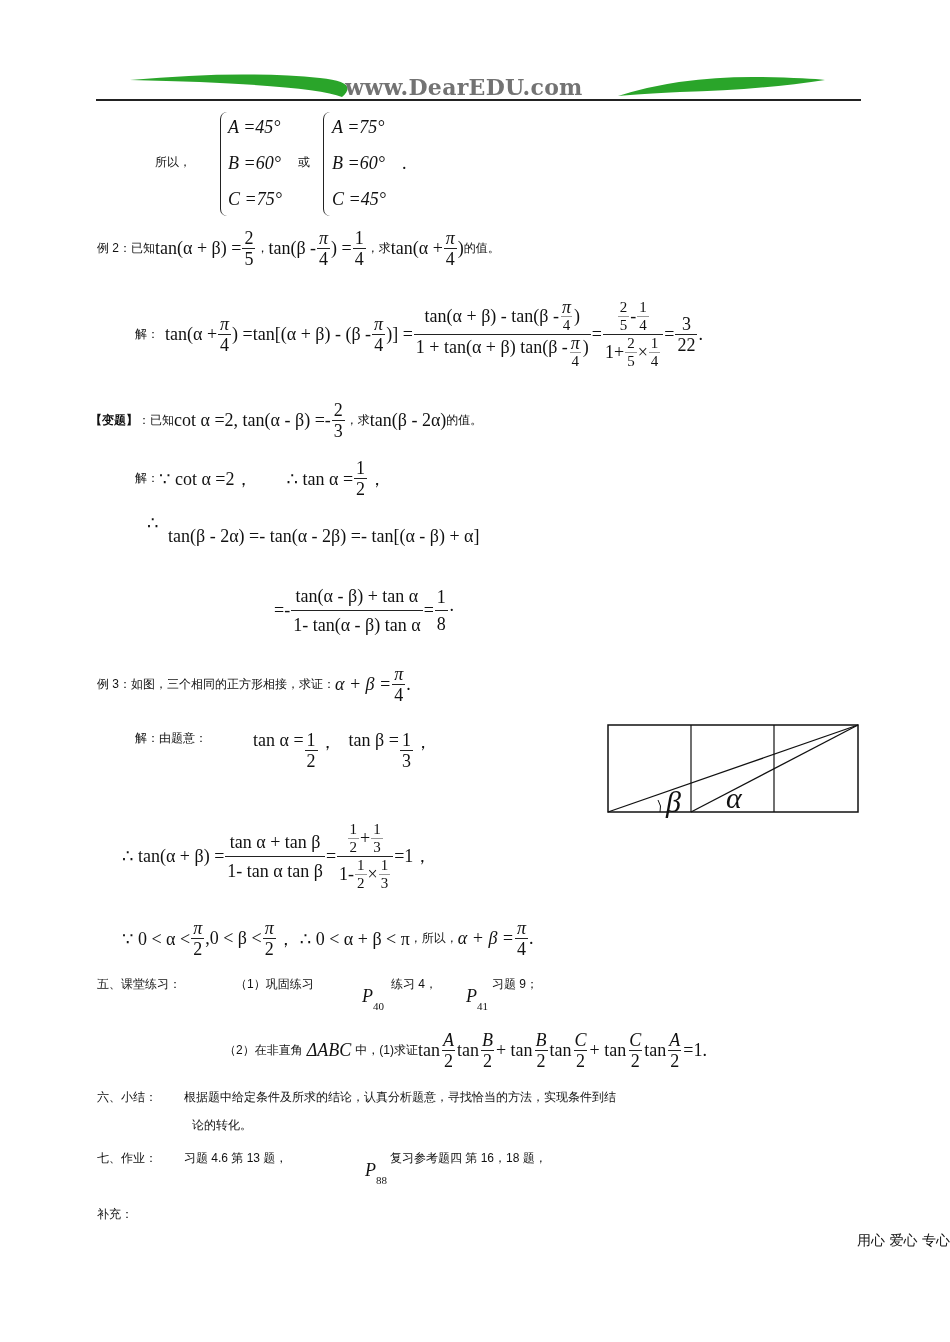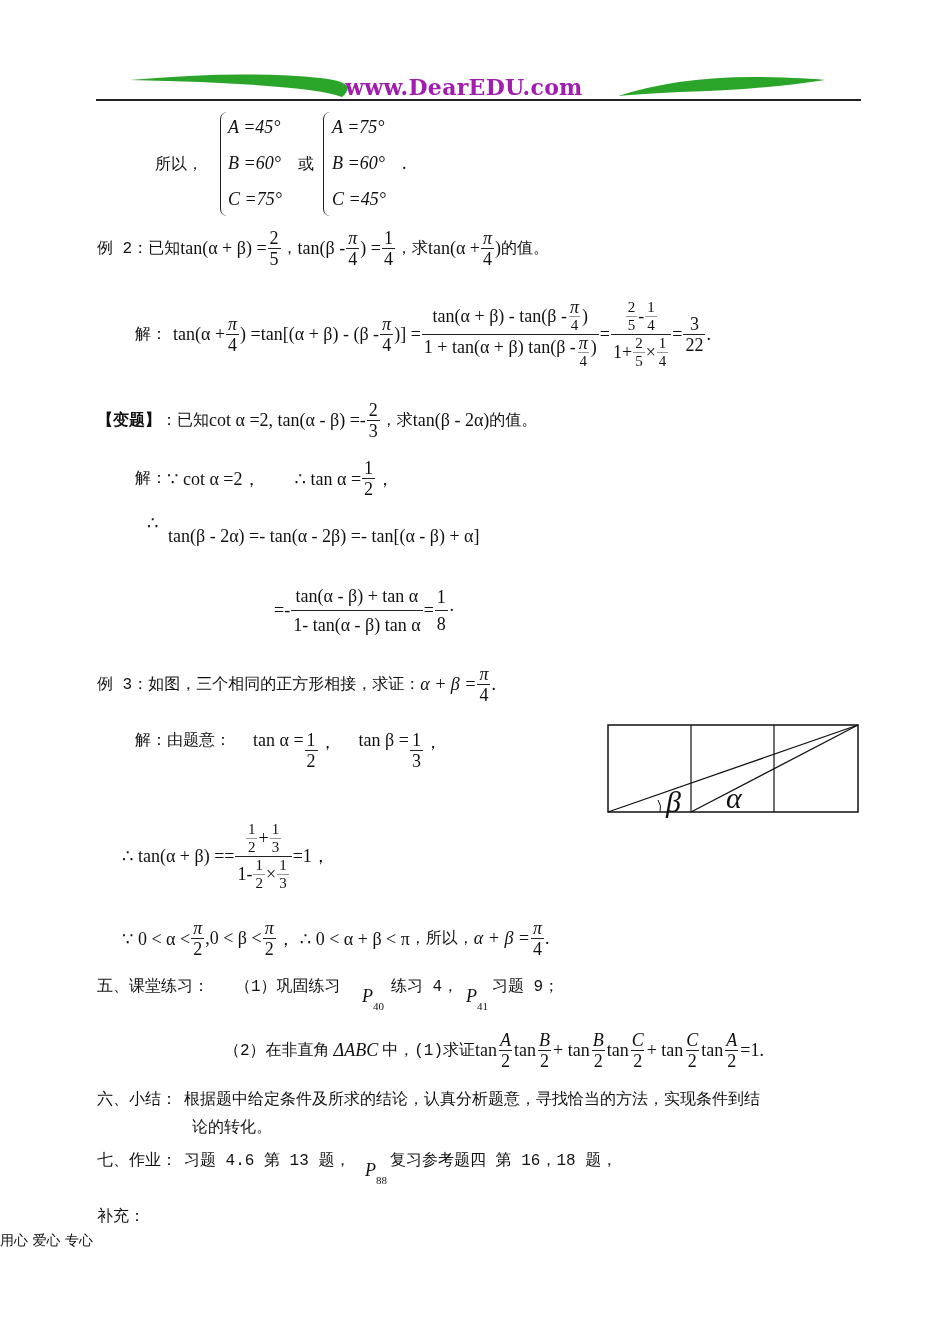--- a/index.html
+++ b/index.html
@@ -1,33 +1,33 @@
 <!DOCTYPE html>
 <html><head>
 <meta charset="utf-8">
 <style>
   html, body { margin:0; padding:0; background:#ffffff; }
   body { width:950px; height:1342px; position:relative; overflow:hidden;
          font-family:"DejaVu Serif", serif; color:#111; }
   .abs { position:absolute; white-space:nowrap; }
-  .cn { font-family:Liberation Mono, monospace; font-size:16px;text-align:center; }
+  .cn { font-family:Liberation Sans, sans-serif; font-size:12px;text-align:center; }
   .m { font-family:"Liberation Serif", serif; font-size:18px; }
   .mi { font-family:"Liberation Serif", serif; font-style:italic; font-size:18px; }
   .frac { display:inline-flex; flex-direction:column; align-items:center; vertical-align:middle;
           font-family:"Liberation Serif", serif; font-size:18px; line-height:20px; margin:0 1px; }
   .frac .num { padding:0 2px; }
   .frac .den { border-top:1px solid #222; padding:0 2px; }
   .frac.sm { font-size:15px; line-height:17px; }
   .frac.sm .den { border-top:1px solid #999; }
   .header-line { position:absolute; left:96px; top:99px; width:765px; height:2px; background:#222; }
   .logo-text { position:absolute; left:345px; top:74px; font-family:"DejaVu Serif", serif;
-               font-weight:bold; font-size:22px; color:#a21caf; letter-spacing:0.3px; }
+               font-weight:bold; font-size:22px; color:#737373; letter-spacing:0.3px; }
   .brace { position:absolute; border-left:1.3px solid #222; border-radius:8px 0 0 8px; }
   .sub { font-size:11px; font-style:normal; vertical-align:-8px; }
-  .footer { position:absolute; left:0; width:950px; text-align:left; top:1232px;
+  .footer { position:absolute; left:0; width:950px; text-align:right; top:1232px;
             font-family:"DejaVu Sans", sans-serif; font-size:14px; }
 </style>
 </head>
 <body>
 
 <div>
   <svg class="abs" style="left:120px;top:70px" width="740" height="32">
     <path d="M10 10 Q120 0 200 8 Q240 12 222 27 Q190 14 10 10 Z" fill="#2aa52a"></path>
     <path d="M498 26 Q560 6 640 7 Q690 8 705 10 Q640 20 560 22 Q520 24 498 26 Z" fill="#2aa52a"></path>
   </svg>
@@ -130,21 +130,21 @@
     <span class="m">=</span>
     <span class="frac">
         <span class="num">3</span>
         <span class="den">22</span>
       </span>
     <span class="m">.</span>
   </div>
 </div>
 
 <div>
-  <div class="abs" style="left:97px;top:400px;display:flex;align-items:center">
+  <div class="abs" style="left:90px;top:400px;display:flex;align-items:center">
     <span class="cn" style="font-weight:bold">【变题】</span>
     <span class="cn">：已知</span>
     <span class="m">cot α =2, tan(α - β) =-</span>
     <span class="frac">
         <span class="num">2</span>
         <span class="den">3</span>
       </span>
     <span class="cn">，求</span>
     <span class="m">tan(β - 2α)</span>
     <span class="cn">的值。</span>
@@ -187,41 +187,45 @@
     <span class="m">.</span>
   </div>
   <span class="abs cn" style="left:135px;top:730px">解：由题意：</span>
   <div class="abs" style="left:253px;top:730px;display:flex;align-items:flex-start">
     <span class="m">tan α =</span>
     <span class="frac">
         <span class="num">1</span>
         <span class="den">2</span>
       </span>
     <span class="m">，</span>
-    <span class="m" style="margin-left:22px">tan β =</span>
+    <span class="m" style="margin-left:12px">tan β =</span>
     <span class="frac">
         <span class="num">1</span>
         <span class="den">3</span>
       </span>
     <span class="m">，</span>
   </div>
 
   <svg class="abs" style="left:606px;top:722px" width="256" height="96">
     <rect x="2" y="3" width="250" height="87" fill="none" stroke="#111" stroke-width="1.5"></rect>
     <line x1="85" y1="3" x2="85" y2="90" stroke="#111" stroke-width="1.2"></line>
     <line x1="168" y1="3" x2="168" y2="90" stroke="#111" stroke-width="1.2"></line>
     <line x1="2" y1="90" x2="252" y2="3" stroke="#111" stroke-width="1.3"></line>
     <line x1="85" y1="90" x2="252" y2="3" stroke="#111" stroke-width="1.3"></line>
     <path d="M52 78 Q56 84 54 90" fill="none" stroke="#111" stroke-width="1"></path>
     <text x="60" y="90" font-family="Liberation Serif, serif" font-style="italic" font-size="30" fill="#111">β</text>
     <text x="120" y="86" font-family="Liberation Serif, serif" font-style="italic" font-size="30" fill="#111">α</text>
   </svg>
 
   <div class="abs" style="left:122px;top:806px;display:flex;align-items:center;height:100px">
     <span class="m">∴ tan(α + β) =</span>
+    <span class="frac" style="line-height:28px">
+        <span class="num">tan α + tan β</span>
+        <span class="den">1- tan α tan β</span>
+      </span>
     <span class="m">=</span>
     <span class="frac">
       <span class="num" style="display:flex;align-items:center">
           <span class="frac sm">
             <span class="num">1</span>
             <span class="den">2</span>
           </span>
           <span>+</span>
           <span class="frac sm">
             <span class="num">1</span>

